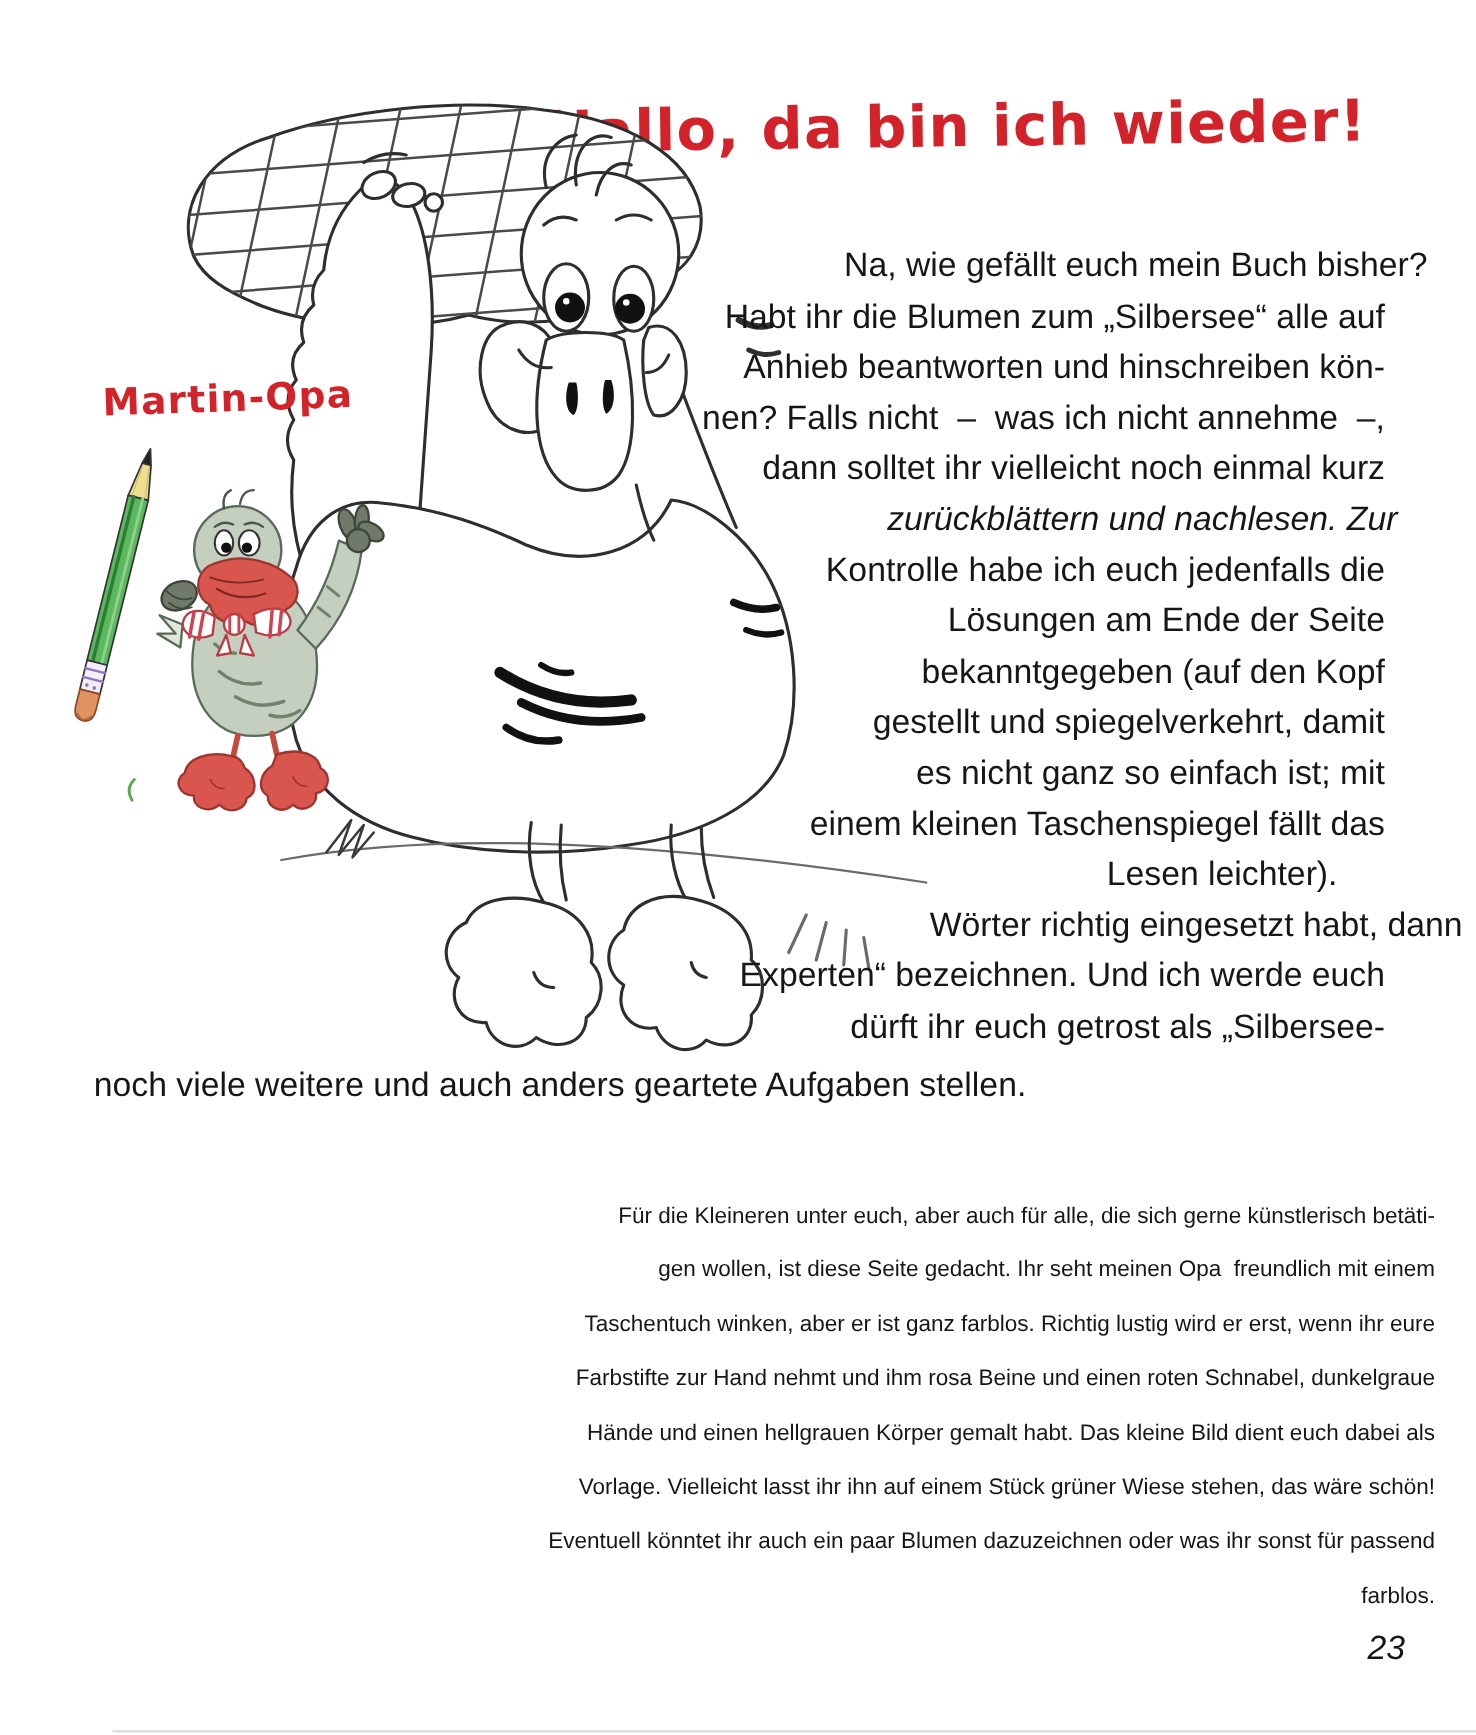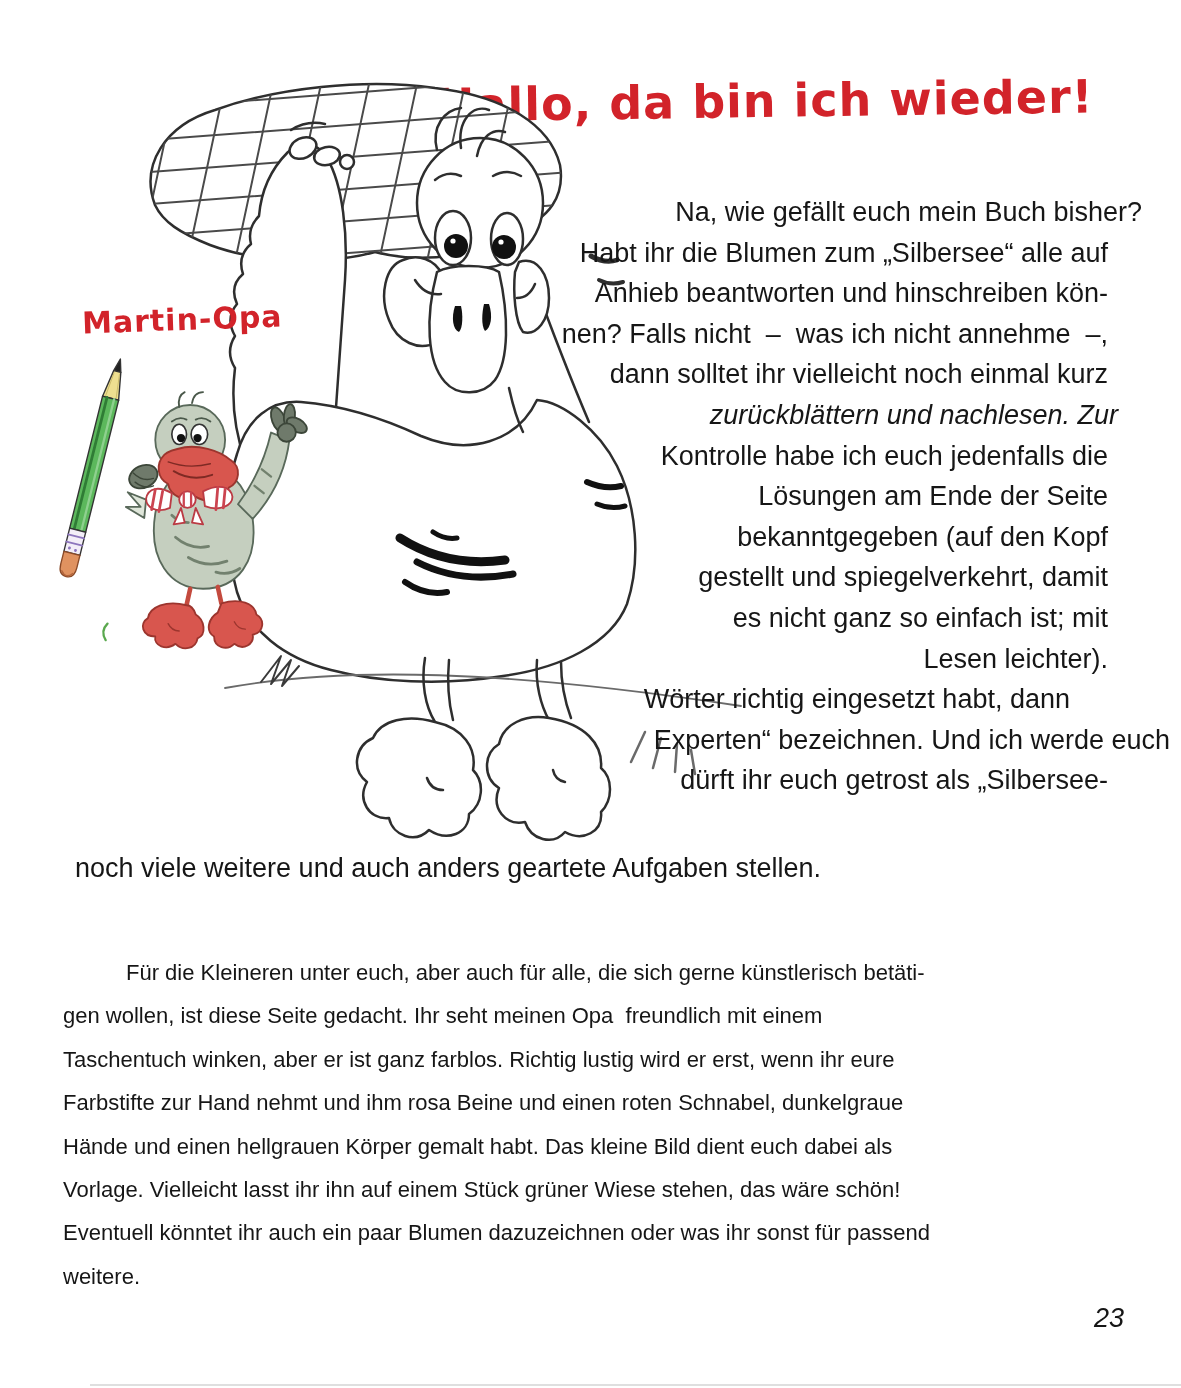--- a/index.html
+++ b/index.html
@@ -52,22 +52,22 @@
   .intro-col .tl:nth-child(6){transform:translateX(10px);font-style:italic;}
   .intro-col .tl:nth-child(13){transform:translateX(-38px);}
   .intro-col .tl:nth-child(14){transform:translateX(62px);}
   .intro-closing{
     position:absolute;left:75px;top:848px;
     font-size:27px;line-height:40.6px;white-space:pre;
   }
 
   
   .body-par{
-    position:absolute;left:63px;top:951px;width:1060px;
-    font-size:22px;line-height:43.4px;
+    position:absolute;left:88px;top:951px;width:1060px;
+    font-size:18px;line-height:43.4px;text-align:right;
   }
   .body-par .tl{white-space:pre;}
   .body-par .tl:nth-child(1){padding-left:63px;}
 
   
   .page-number{
     position:absolute;right:57px;top:1303px;
     font-size:27px;font-style:italic;
   }
 
@@ -271,34 +271,35 @@
     <div class="tl">Habt ihr die Blumen zum „Silbersee“ alle auf</div>
     <div class="tl">Anhieb beantworten und hinschreiben kön-</div>
     <div class="tl">nen? Falls nicht  –  was ich nicht annehme  –,</div>
     <div class="tl">dann solltet ihr vielleicht noch einmal kurz</div>
     <div class="tl">zurückblättern und nachlesen. Zur</div>
     <div class="tl">Kontrolle habe ich euch jedenfalls die</div>
     <div class="tl">Lösungen am Ende der Seite</div>
     <div class="tl">bekanntgegeben (auf den Kopf</div>
     <div class="tl">gestellt und spiegelverkehrt, damit</div>
     <div class="tl">es nicht ganz so einfach ist; mit</div>
+    <div class="tl">einem kleinen Taschenspiegel fällt das</div>
     <div class="tl">Lesen leichter).</div>
     <div class="tl">Wörter richtig eingesetzt habt, dann</div>
     <div class="tl">Experten“ bezeichnen. Und ich werde euch</div>
     <div class="tl">dürft ihr euch getrost als „Silbersee-</div>
   </div>
   <div class="intro-closing">noch viele weitere und auch anders geartete Aufgaben stellen.</div>
 
   <div class="body-par">
     <div class="tl">Für die Kleineren unter euch, aber auch für alle, die sich gerne künstlerisch betäti-</div>
     <div class="tl">gen wollen, ist diese Seite gedacht. Ihr seht meinen Opa  freundlich mit einem</div>
     <div class="tl">Taschentuch winken, aber er ist ganz farblos. Richtig lustig wird er erst, wenn ihr eure</div>
     <div class="tl">Farbstifte zur Hand nehmt und ihm rosa Beine und einen roten Schnabel, dunkelgraue</div>
     <div class="tl">Hände und einen hellgrauen Körper gemalt habt. Das kleine Bild dient euch dabei als</div>
     <div class="tl">Vorlage. Vielleicht lasst ihr ihn auf einem Stück grüner Wiese stehen, das wäre schön!</div>
     <div class="tl">Eventuell könntet ihr auch ein paar Blumen dazuzeichnen oder was ihr sonst für passend</div>
-    <div class="tl">weitere.</div>
+    <div class="tl">farblos.</div>
   </div>
 
   <div class="page-number">23</div>
 
   <div class="page-bottom-edge"></div>
 </div>
 
 </body></html>

